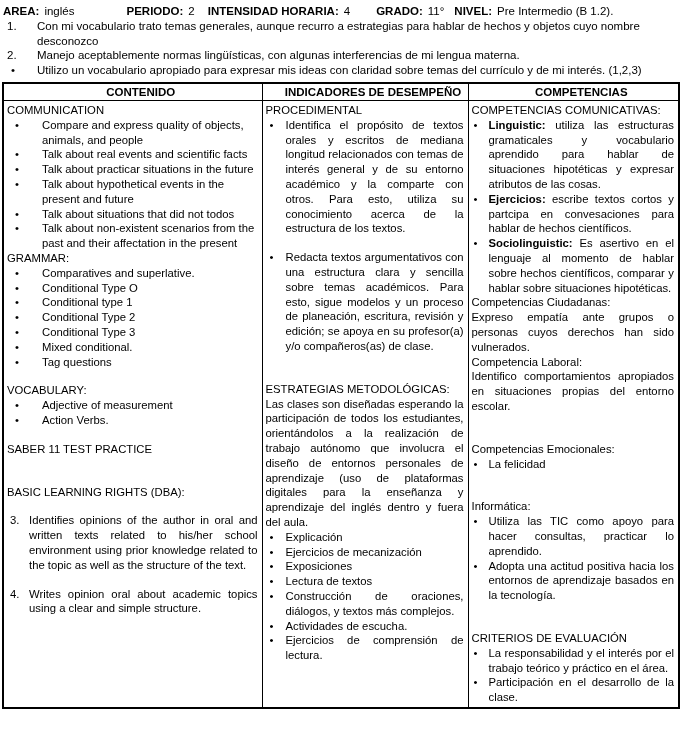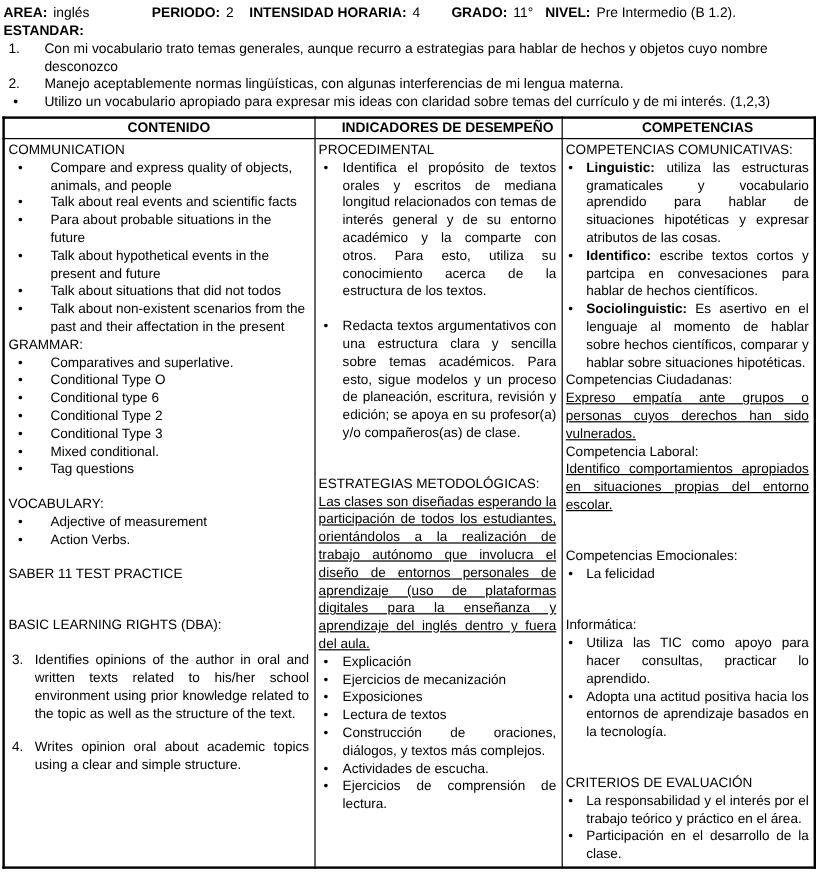--- a/index.html
+++ b/index.html
@@ -37,21 +37,21 @@
     font-size:11.5px;font-weight:bold;
     padding:2px 0 1px 16px;line-height:13px;
   }
   table.grid td{
     border:1px solid #000;
     vertical-align:top;
     font-size:11.3px;line-height:14.8px;
     padding:2px 4px 2px 3px;
   }
   .bh{font-weight:normal;}
-  .bp{margin:0;text-decoration:underline;}
+  .bp{margin:0;}
   .j{text-align:justify;}
   .sp{height:14px;}
   .bullet{display:flex;}
   .num{display:flex;}
   .dot{flex:0 0 10px;text-align:left;}
   .txt{flex:1 1 auto;min-width:0;}
   .mark{flex:0 0 22px;box-sizing:border-box;padding-left:3px;}
 
   
   .c0 .dot{flex:0 0 12px;margin-left:8px;margin-right:15px;}
@@ -60,21 +60,20 @@
   .c1 .txt,.c2 .txt{text-align:justify;}
   .c0 .num .txt{text-align:justify;}
 </style>
 </head>
 <body>
 
 <div class="page">
 
   <div class="doc-header">
     <div class="hline" id="meta-line"><span class="meta-field"><span class="lbl">AREA:</span><span class="val">inglés</span></span><span class="meta-field"><span class="lbl">PERIODO:</span><span class="val">2</span></span><span class="meta-field"><span class="lbl">INTENSIDAD HORARIA:</span><span class="val">4</span></span><span class="meta-field"><span class="lbl">GRADO:</span><span class="val">11°</span></span><span class="meta-field"><span class="lbl">NIVEL:</span><span class="val">Pre Intermedio (B 1.2).</span></span></div>
-    <div class="hline lbl">ESTANDAR:</div>
     <div id="estandar-list">
         <div class="est-row">
           <span class="est-marker">1.</span>
           <span class="est-text">Con mi vocabulario trato temas generales, aunque recurro a estrategias para hablar de hechos y objetos cuyo nombre desconozco</span>
         </div>
         <div class="est-row">
           <span class="est-marker">2.</span>
           <span class="est-text">Manejo aceptablemente normas lingüísticas, con algunas interferencias de mi lengua materna.</span>
         </div>
         <div class="est-row">
@@ -104,21 +103,21 @@
             <div class="bullet">
               <span class="dot">•</span>
               <span class="txt">Compare and express quality of objects, animals, and people</span>
             </div>
             <div class="bullet">
               <span class="dot">•</span>
               <span class="txt">Talk about real events and scientific facts</span>
             </div>
             <div class="bullet">
               <span class="dot">•</span>
-              <span class="txt">Para about probable situations in the future</span>
+              <span class="txt">Talk about practicar situations in the future</span>
             </div>
             <div class="bullet">
               <span class="dot">•</span>
               <span class="txt">Talk about hypothetical events in the present and future</span>
             </div>
             <div class="bullet">
               <span class="dot">•</span>
               <span class="txt">Talk about situations that did not todos</span>
             </div>
             <div class="bullet">
@@ -129,21 +128,21 @@
             <div class="bullet">
               <span class="dot">•</span>
               <span class="txt">Comparatives and superlative.</span>
             </div>
             <div class="bullet">
               <span class="dot">•</span>
               <span class="txt">Conditional Type O</span>
             </div>
             <div class="bullet">
               <span class="dot">•</span>
-              <span class="txt">Conditional type 6</span>
+              <span class="txt">Conditional type 1</span>
             </div>
             <div class="bullet">
               <span class="dot">•</span>
               <span class="txt">Conditional Type 2</span>
             </div>
             <div class="bullet">
               <span class="dot">•</span>
               <span class="txt">Conditional Type 3</span>
             </div>
             <div class="bullet">
@@ -225,21 +224,21 @@
             </div>
           </td>
         <td id="col-2" class="c2">
             <div class="bh">COMPETENCIAS COMUNICATIVAS:</div>
             <div class="bullet">
               <span class="dot">•</span>
               <span class="txt"><strong>Linguistic:</strong> utiliza las estructuras gramaticales y vocabulario aprendido para hablar de situaciones hipotéticas y expresar atributos de las cosas.</span>
             </div>
             <div class="bullet">
               <span class="dot">•</span>
-              <span class="txt"><strong>Identifico:</strong> escribe textos cortos y partcipa en convesaciones para hablar de hechos científicos.</span>
+              <span class="txt"><strong>Ejercicios:</strong> escribe textos cortos y partcipa en convesaciones para hablar de hechos científicos.</span>
             </div>
             <div class="bullet">
               <span class="dot">•</span>
               <span class="txt"><strong>Sociolinguistic:</strong> Es asertivo en el lenguaje al momento de hablar sobre hechos científicos, comparar y hablar sobre situaciones hipotéticas.</span>
             </div>
             <div class="bh">Competencias Ciudadanas:</div>
             <div class="bp j">Expreso empatía ante grupos o personas cuyos derechos han sido vulnerados.</div>
             <div class="bh">Competencia Laboral:</div>
             <div class="bp j">Identifico comportamientos apropiados en situaciones propias del entorno escolar.</div>
             <div class="sp"></div>

